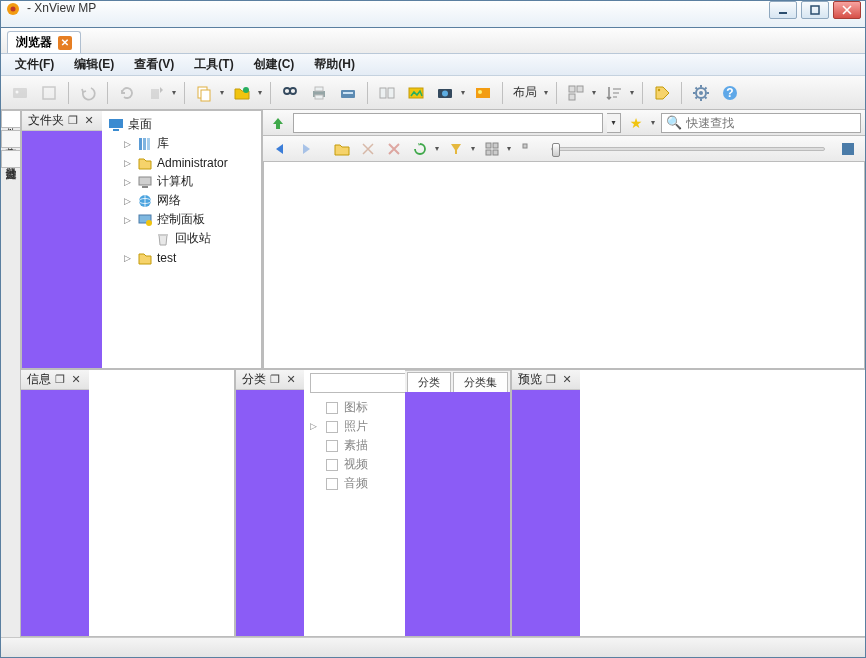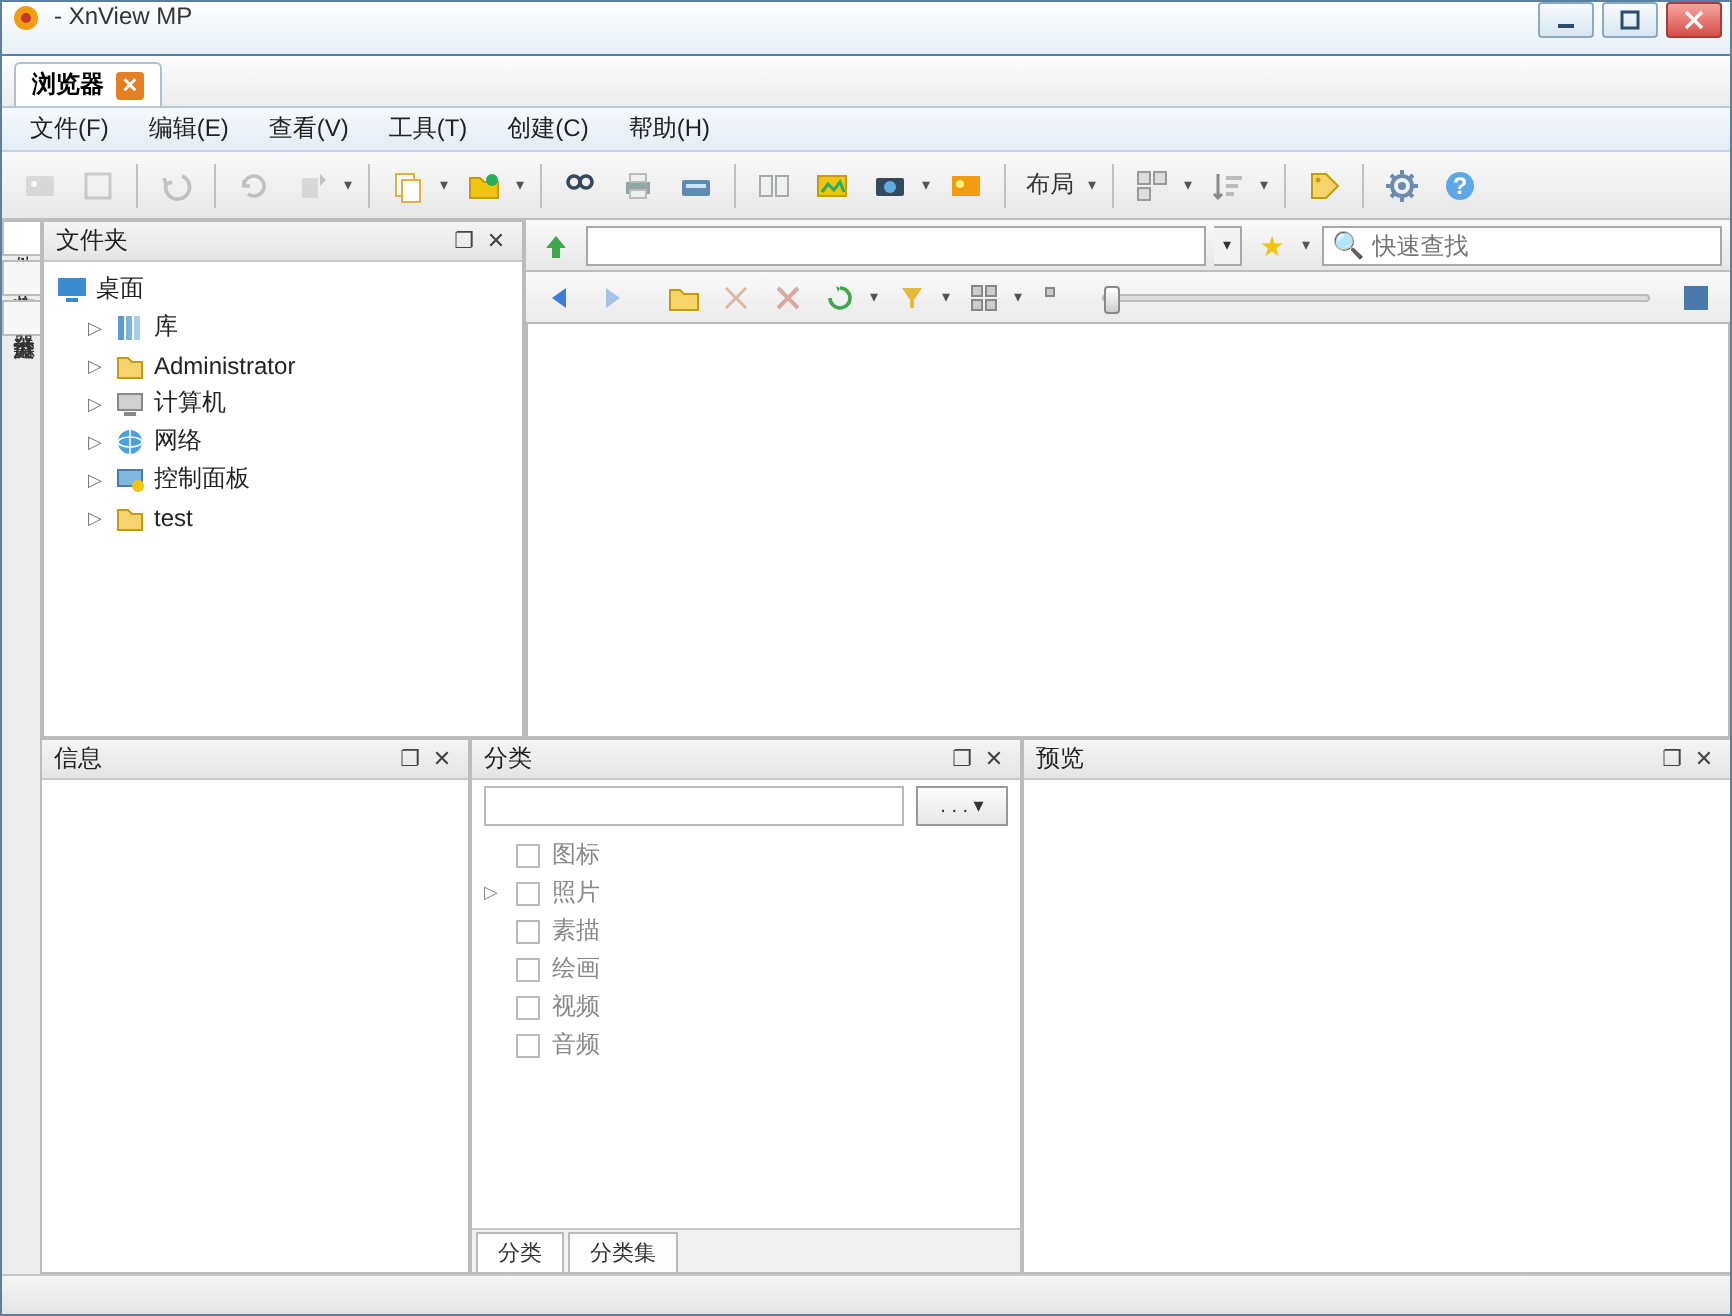--- a/index.html
+++ b/index.html
@@ -16,21 +16,21 @@
 
 
 .app-body { border: 1px solid #5a7fa0; border-top: none; height: 630px; background:#f0f0f0; display:flex; flex-direction:column; }
 
 
 .tab-strip { height: 26px; background: linear-gradient(#fdfdfd,#ececec); border-bottom:1px solid #b9c8d8; display:flex; align-items:flex-end; padding-left:6px; }
 .tab { height: 22px; border:1px solid #b0bfd0; border-bottom:none; border-radius:3px 3px 0 0; background:#fff; padding:0 8px; display:flex; align-items:center; gap:6px; margin-right:3px;font-weight:bold; }
 .tab .tab-close { width:14px; height:14px; background:#e67e22; border-radius:2px; display:flex; align-items:center; justify-content:center; color:#fff; font-size:10px; }
 
 
-.menubar { height: 22px; background: linear-gradient(#f6f9fd,#e4ecf5); border-bottom:1px solid #c5d2df; display:flex; align-items:center; padding-left:6px; gap:4px; }
+.menubar { height: 22px; background: linear-gradient(#f6f9fd,#e4ecf5); border-bottom:1px solid #c5d2df; display:flex; align-items:center; padding-left:6px; gap:4px;font-weight:bold; }
 .menu-item { padding:2px 8px; color:#222; }
 
 
 .toolbar { height: 34px; background: linear-gradient(#fafafa,#e7e7e7); border-bottom:1px solid #bcbcbc; display:flex; align-items:center; padding:0 6px; gap:3px; }
 .tb-btn { width:26px; height:26px; border:1px solid transparent; border-radius:3px; display:flex; align-items:center; justify-content:center; position:relative; }
 .tb-btn.disabled { opacity:0.45; }
 .tb-sep { width:1px; height:22px; background:#c0c0c0; margin:0 3px; }
 .tb-dd { width:8px; display:flex; align-items:center; justify-content:center; color:#555; font-size:8px; margin-left:-2px; }
 .tb-label { padding:0 4px; color:#333; }
 
@@ -55,21 +55,21 @@
 
 
 .workspace { flex:1; display:flex; overflow:hidden; }
 .side-tabs { width:20px; background:#ececec; border-right:1px solid #bcbcbc; display:flex; flex-direction:column; }
 .side-tab { flex:0 0 auto; writing-mode:vertical-rl; padding:8px 2px; border:1px solid #bcbcbc; border-right:none; margin-bottom:2px; background:#f7f7f7; text-align:center; font-size:11px; color:#333; }
 .side-tab.active { background:#fff; }
 
 .left-col { width:242px; display:flex; flex-direction:column; border-right:1px solid #bcbcbc; }
 .right-col { flex:1; display:flex; flex-direction:column; }
 
-.panel { background:#bef264; border:1px solid #bcbcbc; display:flex; flex-direction:column; }
+.panel { background:#8b5cf6; border:1px solid #bcbcbc; display:flex; flex-direction:row; }
 .panel-hdr { height:20px; background:linear-gradient(#f5f5f5,#e4e4e4); border-bottom:1px solid #c8c8c8; display:flex; align-items:center; padding:0 6px; font-size:11px; color:#222; }
 .panel-hdr .spacer { flex:1; }
 .panel-hdr .hdr-btn { width:14px; height:14px; display:flex; align-items:center; justify-content:center; color:#444; margin-left:2px; font-size:11px; }
 .panel-body { flex:1; overflow:auto; background:#fff; }
 
 
 .tree { padding:4px 2px; }
 .tree-item { display:flex; align-items:center; height:19px; padding-left:4px; gap:4px; color:#222; }
 .tree-item .exp { width:11px; height:11px; display:flex; align-items:center; justify-content:center; color:#777; font-size:9px; }
 .tree-item .t-ico { width:16px; height:16px; display:inline-flex; align-items:center; justify-content:center; }
@@ -367,20 +367,30 @@
                 <div class="tree-item depth1">
                   <span class="exp">▷</span>
                   <span class="t-ico">
                       <svg width="16" height="16">
                         <rect x="2" y="3" width="12" height="8" fill="#7fb8e0" stroke="#4a7ba8"></rect>
                         <circle cx="12" cy="11" r="3" fill="#f1c40f"></circle>
                       </svg>
                     </span>
                   <span>控制面板</span>
                 </div>
+                <div class="tree-item depth2">
+                  <span class="exp"></span>
+                  <span class="t-ico">
+                      <svg width="16" height="16">
+                        <path d="M4 4 L12 4 L11 14 L5 14 Z" fill="#e8e8e8" stroke="#aaa"></path>
+                        <rect x="3" y="3" width="10" height="2" fill="#ccc"></rect>
+                      </svg>
+                    </span>
+                  <span>回收站</span>
+                </div>
                 <div class="tree-item depth1">
                   <span class="exp">▷</span>
                   <span class="t-ico">
                       <svg width="16" height="16">
                         <path d="M2 4 L7 4 L9 6 L14 6 L14 14 L2 14 Z" fill="#f6d36b" stroke="#c49b0b"></path>
                       </svg>
                     </span>
                   <span>test</span>
                 </div>
               </div>
@@ -514,26 +524,20 @@
                 </div>
               <div class="cat-item-wrap">
                   <div class="cat-item">
                     <span class="cb"></span>
                     <span>素描</span>
                   </div>
                 </div>
               <div class="cat-item-wrap">
                   <div class="cat-item">
                     <span class="cb"></span>
-                    <span>绘画</span>
-                  </div>
-                </div>
-              <div class="cat-item-wrap">
-                  <div class="cat-item">
-                    <span class="cb"></span>
                     <span>视频</span>
                   </div>
                 </div>
               <div class="cat-item-wrap">
                   <div class="cat-item">
                     <span class="cb"></span>
                     <span>音频</span>
                   </div>
                 </div>
             </div>

